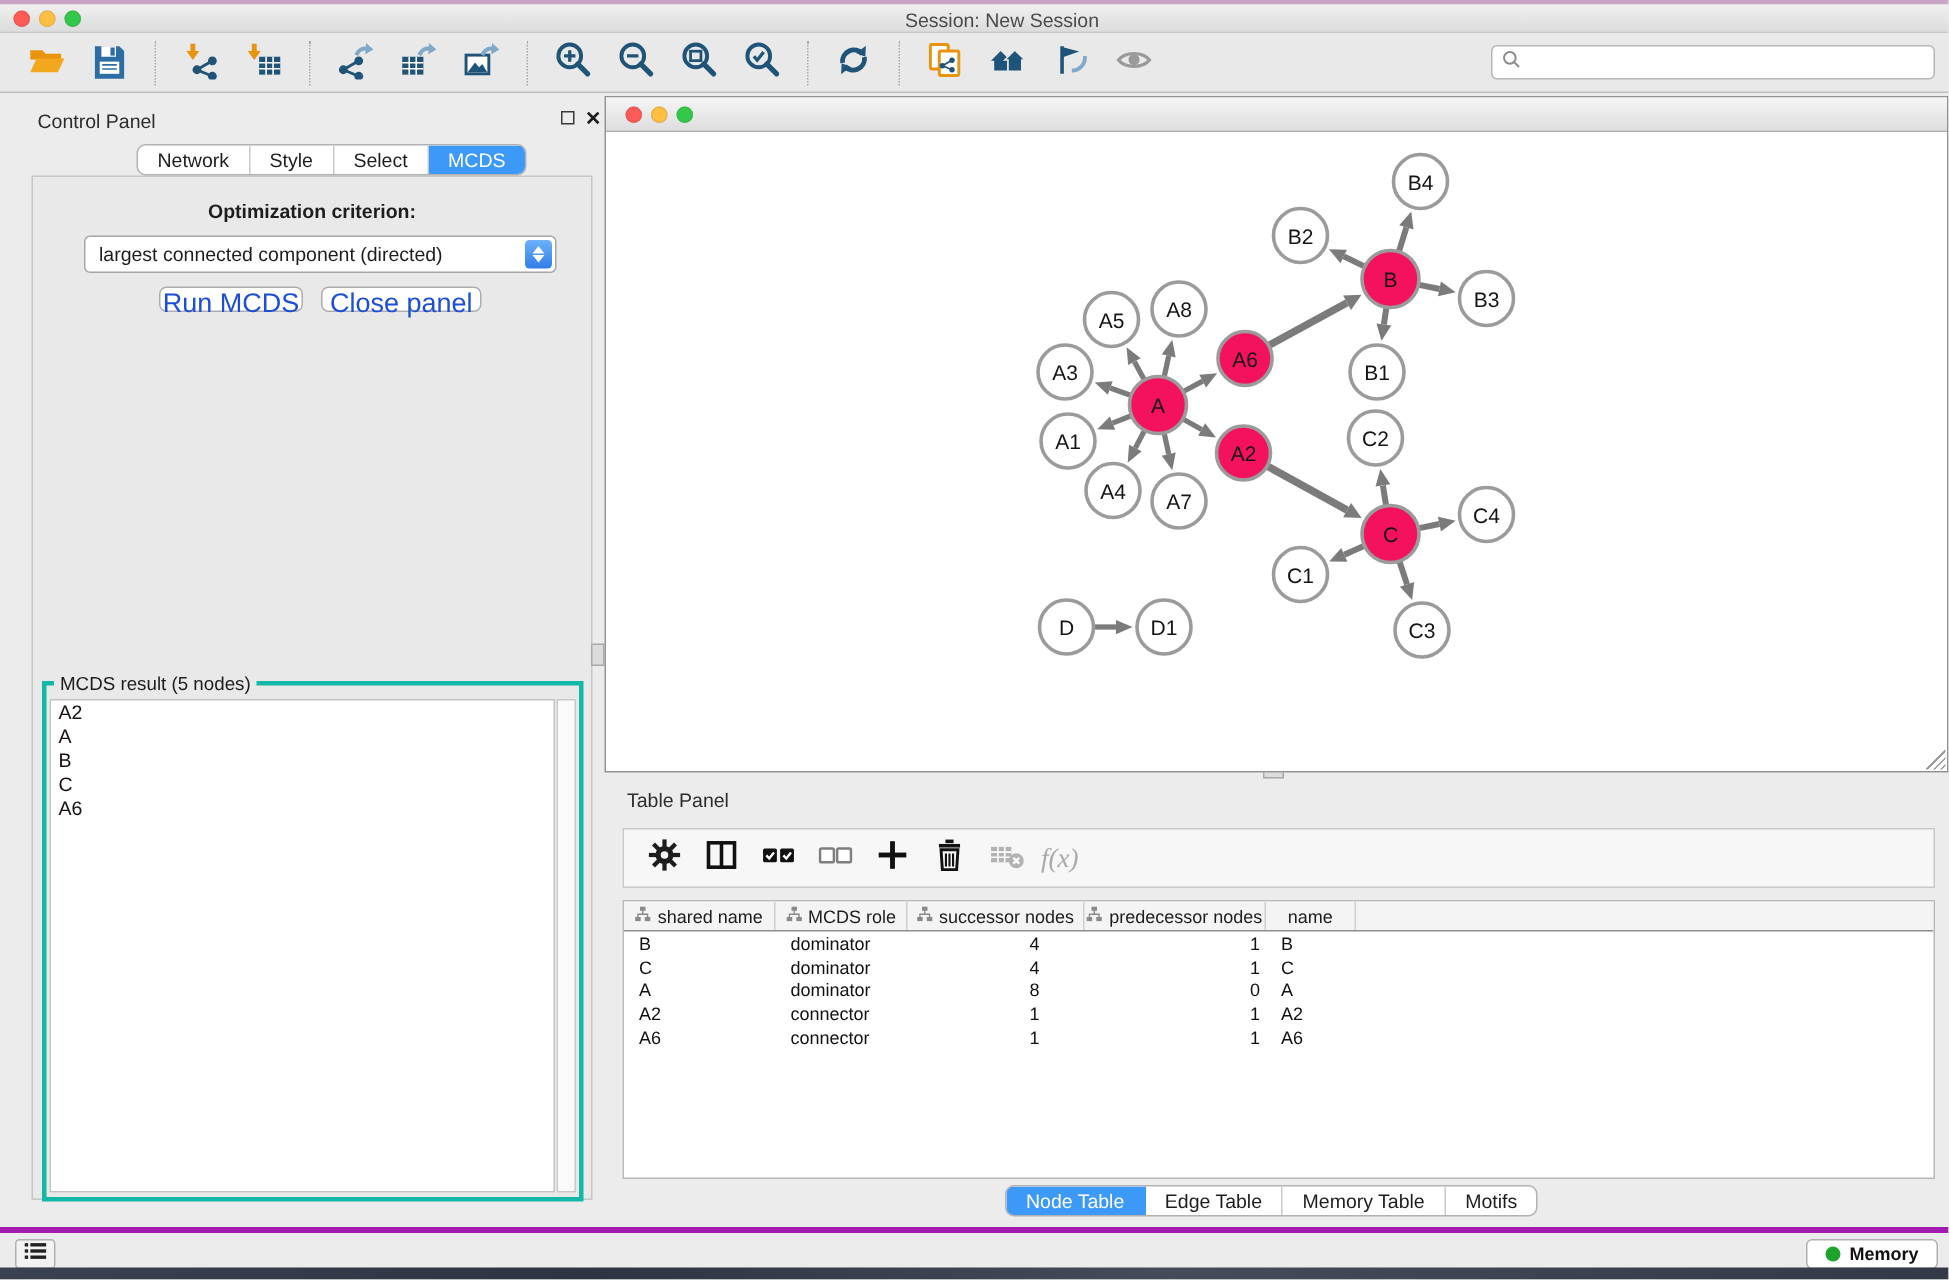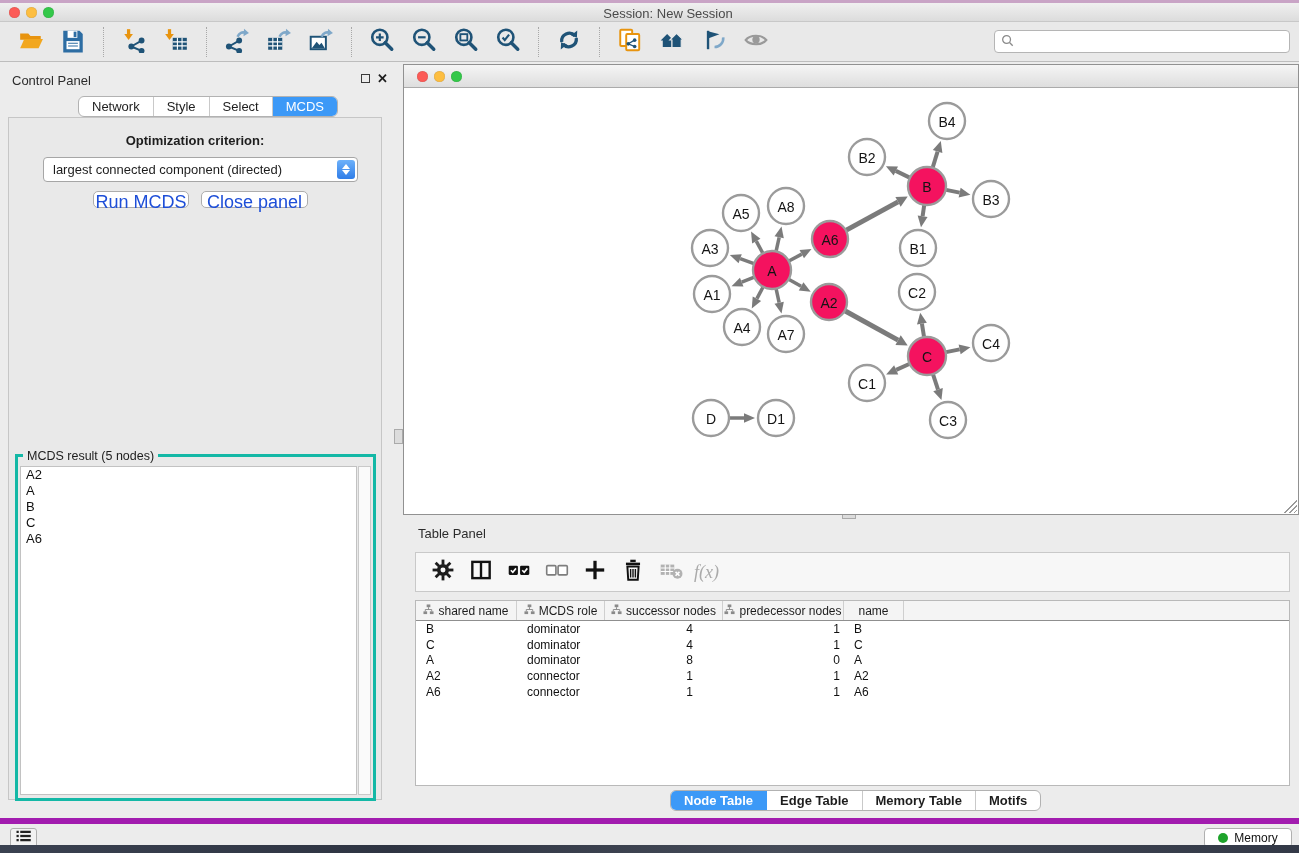--- a/index.html
+++ b/index.html
@@ -25,21 +25,21 @@
   .search-box { position:absolute; right:9px; top:8px; width:296px; height:23px; background:#fff;
                 border:1px solid #b5b5b5; border-radius:4px; display:flex; align-items:center; padding-left:6px; }
   .search-box input { border:none; outline:none; flex:1; height:100%; font-size:12px; background:transparent; margin-left:4px;}
 
   
   .panel-title { font-size:13px; color:#2c2c2c; }
   .float-icon { width:9px; height:9px; border:1.3px solid #3a3a3a; display:inline-block; }
   .close-icon { font-size:13px; font-weight:bold; color:#1d1d1d; line-height:9px; }
 
   
-  .left-panel { position:absolute; left:0; top:65px; width:390px; height:753px; background:#ececec; }
+  .left-panel { position:absolute; left:13px; top:65px; width:390px; height:753px; background:#ececec; }
   .left-panel .panel-head { position:absolute; left:12px; top:8px; }
   .lp-float { position:absolute; top:9px; left:361px; } .lp-close { position:absolute; top:9px; left:377px; }
   .segmented { display:flex; height:21px; border:1px solid #b2b2b2; border-radius:6px; background:#fff;
                overflow:hidden; font-size:13px; }
   .segmented .seg { display:flex; align-items:center; justify-content:center; padding:0 13px;
                color:#1d1d1d; border-right:1px solid #c9c9c9; cursor:default; white-space:nowrap; }
   .segmented .seg:last-child { border-right:none; }
   .segmented .seg.active { background:#3c99f7; color:#fff; border-right-color:#3c99f7; }
   .cp-tabs { position:absolute; left:78px; top:31px; z-index:2; }
   .panel-body { position:absolute; left:8px; top:52px; width:374px; height:683px;
@@ -98,25 +98,25 @@
   .tp-table { position:absolute; left:12px; top:80px; width:875px; height:186px; background:#fff;
             border:1px solid #b9b9b9; overflow:hidden; }
   .tp-header { display:flex; height:20px; background:#f4f4f4; border-bottom:1px solid #8f8f8f; }
   .tp-header .th { display:flex; align-items:center; justify-content:center; gap:4px;
             border-right:1px solid #cfcfcf; font-size:12px; color:#1d1d1d; }
   .tp-body .tr { display:flex; height:15.7px; align-items:center; }
   .tp-body .td { font-size:12px; color:#111; white-space:nowrap; overflow:hidden; }
   .td.al { text-align:left; padding-left:10px; }
   .td.ar2 { text-align:right; padding-right:30px; }
   .td.ar3 { text-align:right; padding-right:4px; }
-  .tp-tabs { position:absolute; left:267px; top:270px;font-weight:bold; }
+  .tp-tabs { position:absolute; left:267px; top:270px; }
 
   
   .status-bar { position:absolute; left:0; top:818px; width:1299px; height:27px; background:#ececec;
-            border-top:6px solid #a21caf; }
+            border-top:4px solid #a21caf;font-weight:bold; }
   .list-btn { position:absolute; left:10px; top:4px; width:27px; height:20px; background:#f2f2f2;
             border:1px solid #b0b0b0; border-radius:3px; display:flex; align-items:center; justify-content:center; }
   .memory-btn { position:absolute; right:7px; top:4px; width:88px; height:20px; background:#fff;
             border:1px solid #b0b0b0; border-radius:4px; display:flex; align-items:center; justify-content:center; gap:6px;
             font-size:12px; color:#111; }
   .mem-dot { width:10px; height:10px; border-radius:50%; background:#1ea32b; }
   .bottom-strip { position:absolute; left:0; top:845px; width:1299px; height:8px;
             background:linear-gradient(90deg,#3a4150,#2e3442 30%,#454b58 60%,#333947); }
 </style>
 </head>

